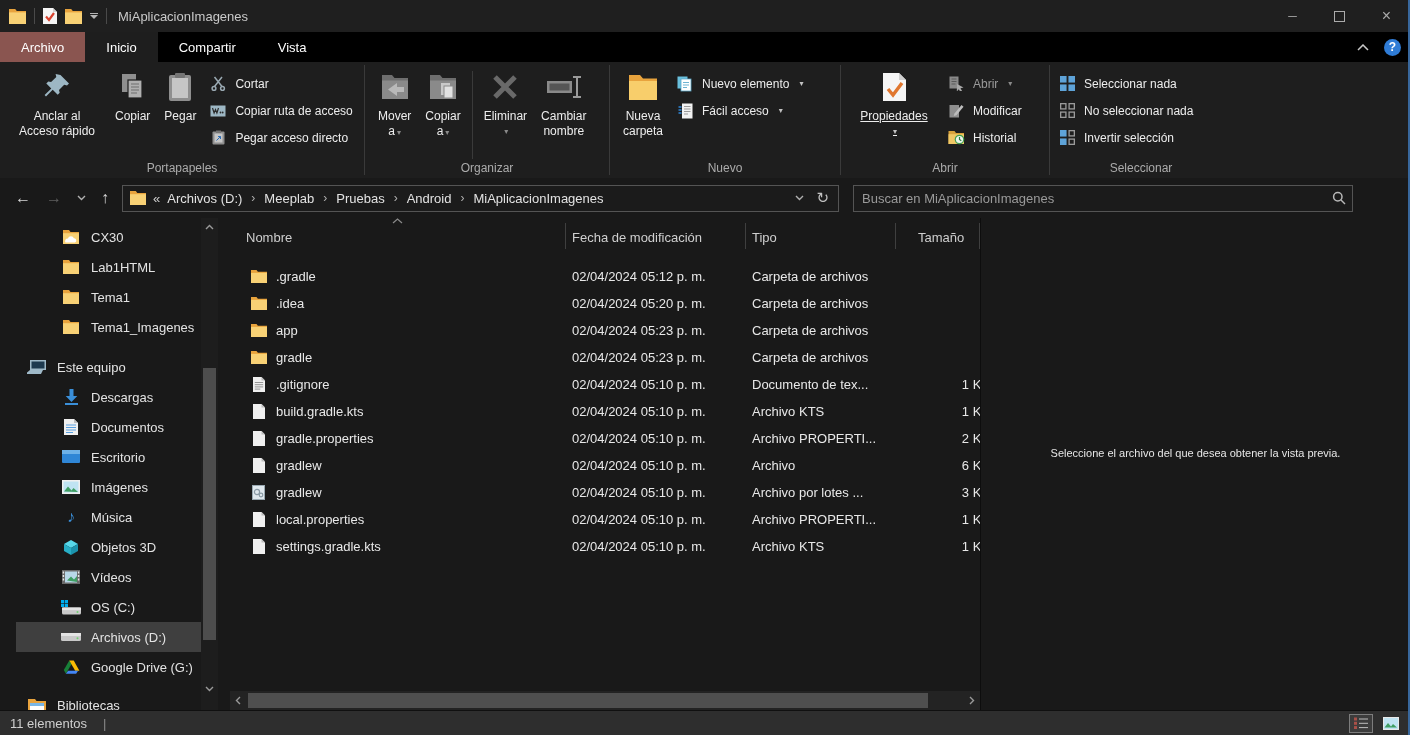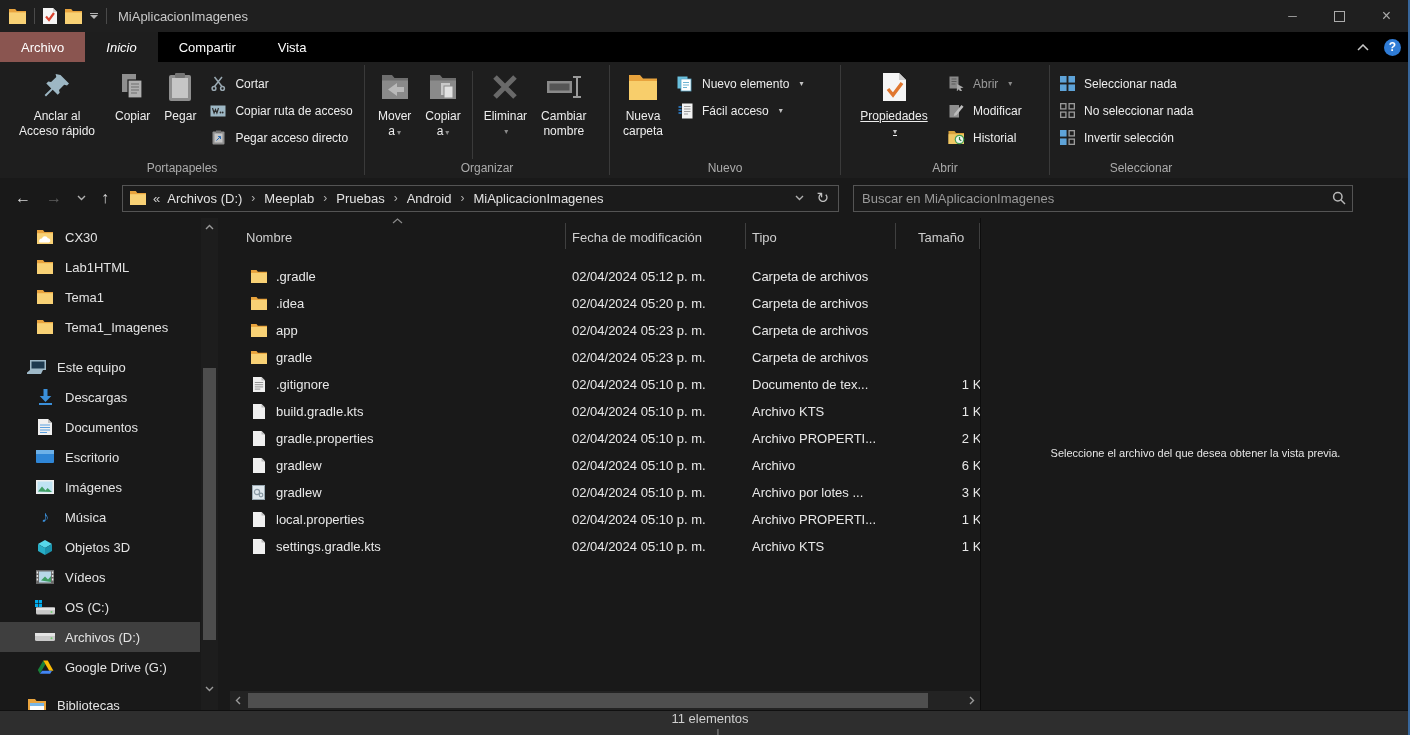--- a/index.html
+++ b/index.html
@@ -19,21 +19,21 @@
   .win-title{margin-left:11px;color:#c9c9c9;font-size:13px;}
   .wbtns{margin-left:auto;display:flex;height:32px;}
   .wbtn{width:47px;display:flex;align-items:center;justify-content:center;color:#ababab;}
   .wbtn .maxbox{width:9px;height:9px;border:1px solid #ababab;}
   .wbtn.close{font-size:16px;}
   .wbtn.min{font-size:12px;}
   
   .tabrow{position:absolute;top:32px;left:0;right:0;height:30px;background:#000;display:flex;font-size:13px;}
   .tab{padding:0 21px;display:flex;align-items:center;color:#fff;}
   .tab.file{background:#8a5550;}
-  .tab.active{background:#1e1e1e;font-style:italic;}
+  .tab.active{background:#1e1e1e;}
   .tabrow-right{position:absolute;right:9px;top:0;height:30px;display:flex;align-items:center;gap:15px;}
   .help-circle{width:17px;height:17px;border-radius:50%;background:#2f7cd6;color:#fff;font-size:12px;font-weight:bold;display:flex;align-items:center;justify-content:center;}
   
   .ribbon{position:absolute;top:62px;left:0;right:0;height:116px;background:#1e1e1e;display:flex;}
   .rgroup{position:relative;display:flex;align-items:flex-start;padding:3px 6px 18px 6px;}
   .glabel{position:absolute;bottom:3px;left:0;right:0;text-align:center;font-size:12px;color:#ababab;}
   .gsep{width:1px;background:#3a3a3a;margin:3px 0;}
   .bigbtn{display:flex;flex-direction:column;align-items:center;padding:3px 7px 0 7px;font-size:12px;line-height:15px;text-align:center;color:#ededed;}
   .bicon{height:38px;display:flex;align-items:center;justify-content:center;margin-bottom:3px;}
   .smallcol{display:flex;flex-direction:column;gap:6px;padding:8px 4px 0 6px;}
@@ -56,21 +56,21 @@
   .searchbox{margin-left:14px;width:500px;height:27px;box-sizing:border-box;border:1px solid #545454;background:#1b1b1b;display:flex;align-items:center;padding:0 6px;}
   .searchbox input{flex:1;background:transparent;border:none;outline:none;color:#cfcfcf;font-size:13px;font-family:"Liberation Sans",sans-serif;}
   .searchbox input::placeholder{color:#9a9a9a;opacity:1;}
   
   .main{position:absolute;top:218px;left:0;right:0;height:492px;overflow:hidden;}
   
   .sidebar{position:absolute;left:0;top:0;width:218px;height:492px;overflow:hidden;}
   .srows{padding-top:4px;}
   .srow{height:30px;display:flex;align-items:center;gap:10px;color:#e3e3e3;width:200px;box-sizing:border-box;}
   .ind0{padding-left:27px;}
-  .ind1{padding-left:35px;}
+  .ind1{padding-left:45px;margin-left:16px;}
   .srow.selected{background:#3f3f3f;}
   .sic{width:20px;display:flex;justify-content:center;align-items:center;}
   .groupgap{height:10px;}
   .gap8{height:8px;}
   .note{color:#3a8fd9;font-size:16px;line-height:16px;}
   .sscroll{position:absolute;right:0;top:0;width:17px;height:492px;background:#1d1d1d;}
   .schev{position:absolute;left:0;width:17px;height:17px;display:flex;align-items:center;justify-content:center;}
   .sthumb{position:absolute;left:2px;right:2px;top:150px;height:272px;background:#4d4d4d;}
   
   .filelist{position:absolute;left:230px;top:0;width:750px;height:492px;overflow:hidden;}
@@ -86,21 +86,21 @@
   .c-size{width:88px;text-align:right;box-sizing:border-box;}
   .fic{width:17px;display:flex;justify-content:center;}
   .hscroll{position:absolute;left:0;bottom:0;width:750px;height:19px;background:#232323;display:flex;align-items:center;}
   .harrow{width:16px;height:19px;display:flex;align-items:center;justify-content:center;}
   .htrack{flex:1;height:19px;position:relative;}
   .hthumb{position:absolute;left:2px;top:2px;bottom:2px;width:680px;background:#4f4f4f;}
   
   .pdivider{position:absolute;left:980px;top:0;bottom:0;width:1px;background:#0d0d0d;}
   .preview{position:absolute;left:981px;top:0;right:0;height:470px;display:flex;align-items:center;justify-content:center;color:#e6e6e6;font-size:11px;white-space:nowrap;}
   
-  .statusbar{position:absolute;left:0;right:0;bottom:0;height:25px;background:#2e2e2e;border-top:1px solid #101010;display:flex;align-items:center;padding-left:10px;box-sizing:border-box;color:#cfcfcf;flex-direction:column;}
+  .statusbar{position:absolute;left:0;right:0;bottom:0;height:25px;background:#2e2e2e;border-top:1px solid #101010;display:flex;align-items:center;padding-left:10px;box-sizing:border-box;color:#cfcfcf;}
   .stsep{margin-left:16px;color:#8a8a8a;}
   .viewbtns{margin-left:auto;display:flex;gap:6px;padding-right:7px;align-items:center;}
   .viewbtn{width:24px;height:19px;display:flex;align-items:center;justify-content:center;box-sizing:border-box;}
   .viewbtn.selected{border:1px solid #7d7d7d;background:#3c3c3c;}
   .accent-edge{position:absolute;right:0;top:0;width:2px;height:735px;background:#38679c;}
 </style>
 </head>
 <body>
 
 <div class="titlebar">

